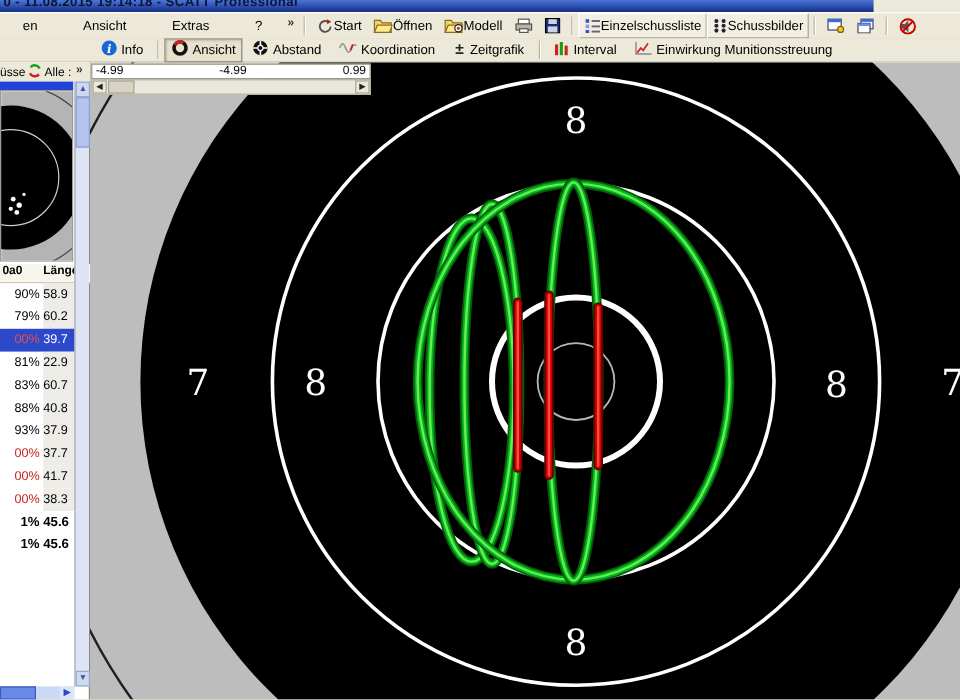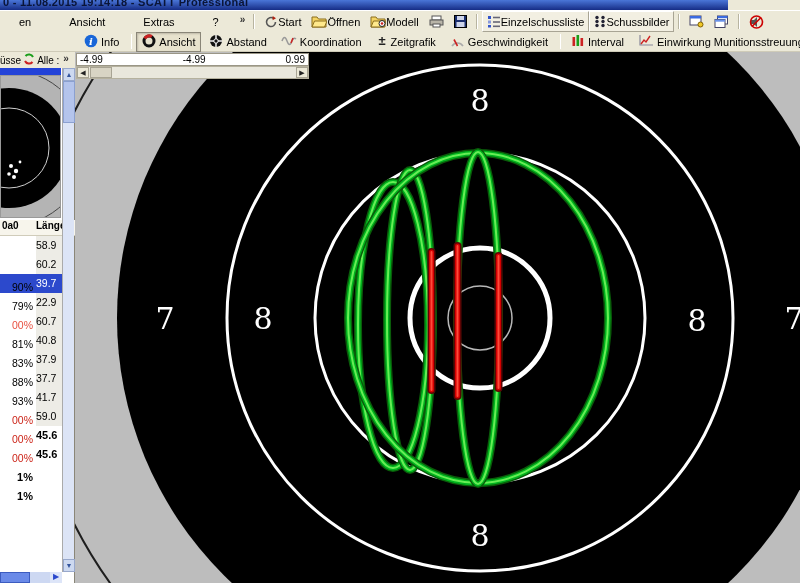--- a/index.html
+++ b/index.html
@@ -41,21 +41,21 @@
   #panel-toolbar{left:0;top:0;width:85px;height:16px;background:#ece9d8;display:flex;
     align-items:center;font-size:10px;gap:2px;overflow:hidden;}
   #blue-strip{left:0;top:16px;width:61px;height:7px;background:#2242d8;}
   #thumb{left:0;top:23px;width:61px;height:143px;border:1px solid #999;box-sizing:border-box;}
   #list-header{left:0;top:168px;width:80px;height:15px;display:flex;font-weight:bold;
     font-size:10px;background:#f7f5ec;border-bottom:1px solid #d0ccba;}
   #list-header .h1{flex:0 0 32px;padding-left:2px;}
   #list-header .h2{flex:1;padding-left:2px;}
   #rows{left:0;top:184px;width:62px;}
   .shot-row{display:flex;height:19px;line-height:19px;font-size:10.5px;}
-  .shot-row .pct{flex:0 0 33px;text-align:right;padding-right:2px;margin-top:42px;}
+  .shot-row .pct{flex:0 0 33px;text-align:right;padding-right:2px;}
   .shot-row .len{flex:0 0 25px;text-align:left;padding-right:2px;background:#edece6;margin-left:1px;}
   .shot-row.red .pct{color:#cc2418;}
   .shot-row.selected{background:#2c49cc;}
   .shot-row.selected .pct{color:#e85040;}
   .shot-row.selected .len{background:#2c49cc;color:#fff;}
   .shot-row.summary{font-weight:bold;font-size:11px;}
   .shot-row.summary .len{background:#fff;}
 
   
   #vscroll{left:62px;top:16px;width:12px;height:504px;background:#dce4f6;
@@ -232,27 +232,20 @@
           <path d="M1 6 q2.5-7 5 0 q2.5 7 5 0 q1.5-4 4-2" fill="none" stroke="#999" stroke-width="1.5"></path>
           <path d="M10 8 l2-5" stroke="#c22" stroke-width="1.5"></path>
         </svg></span>
       <span>Koordination</span>
     </span>
     <span class="view-btn">
       <span class="ic"><svg width="12" height="13" viewBox="0 0 12 13">
           <text x="6" y="11" font-size="13" font-weight="bold" fill="#222" text-anchor="middle" font-family="Liberation Sans, sans-serif">±</text>
         </svg></span>
       <span>Zeitgrafik</span>
-    </span>
-    <span class="view-btn">
-      <span class="ic"><svg width="15" height="12" viewBox="0 0 15 12">
-          <path d="M2 11 A6.5 6.5 0 0 1 13 11" fill="none" stroke="#aaa" stroke-width="1.6"></path>
-          <line x1="7.5" y1="11" x2="4" y2="4.5" stroke="#c22" stroke-width="1.6"></line>
-        </svg></span>
-      <span>Geschwindigkeit</span>
     </span>
     <span class="tb-sep"></span>
     <span class="view-btn">
       <span class="ic"><svg width="14" height="13" viewBox="0 0 14 13">
           <rect x="1.5" y="3" width="2.6" height="9" fill="#c22"></rect>
           <rect x="5.5" y="1" width="2.6" height="11" fill="#1a9e1a"></rect>
           <rect x="9.5" y="4" width="2.6" height="8" fill="#c22"></rect>
         </svg></span>
       <span>Interval</span>
     </span>
@@ -326,21 +319,21 @@
       <div class="shot-row red">
         <span class="pct">00%</span>
         <span class="len">37.7</span>
       </div>
       <div class="shot-row red">
         <span class="pct">00%</span>
         <span class="len">41.7</span>
       </div>
       <div class="shot-row red">
         <span class="pct">00%</span>
-        <span class="len">59.0</span>
+        <span class="len">38.3</span>
       </div>
       <div class="shot-row summary">
         <span class="pct">1%</span>
         <span class="len">45.6</span>
       </div>
       <div class="shot-row summary">
         <span class="pct">1%</span>
         <span class="len">45.6</span>
       </div>
     </div>

